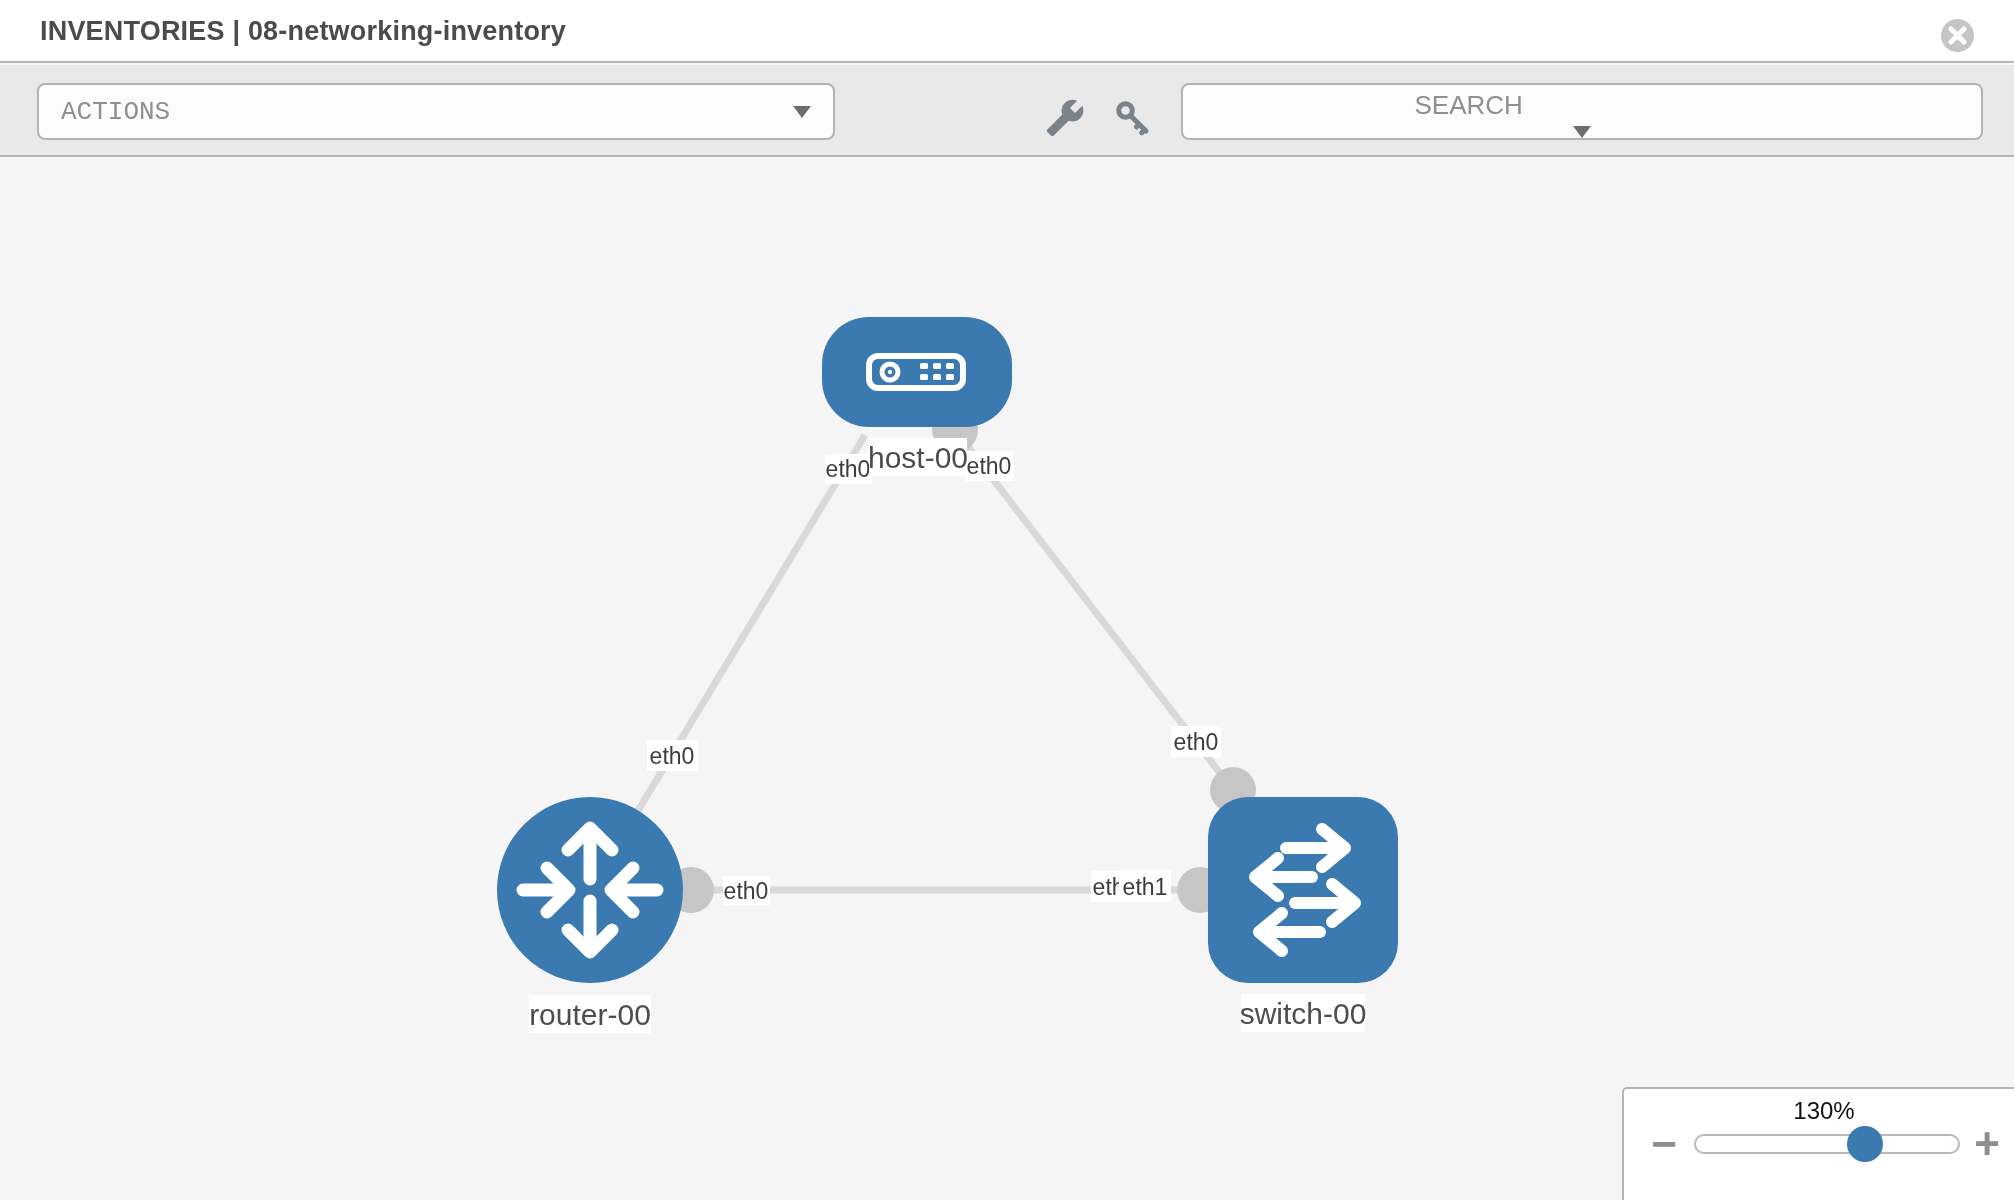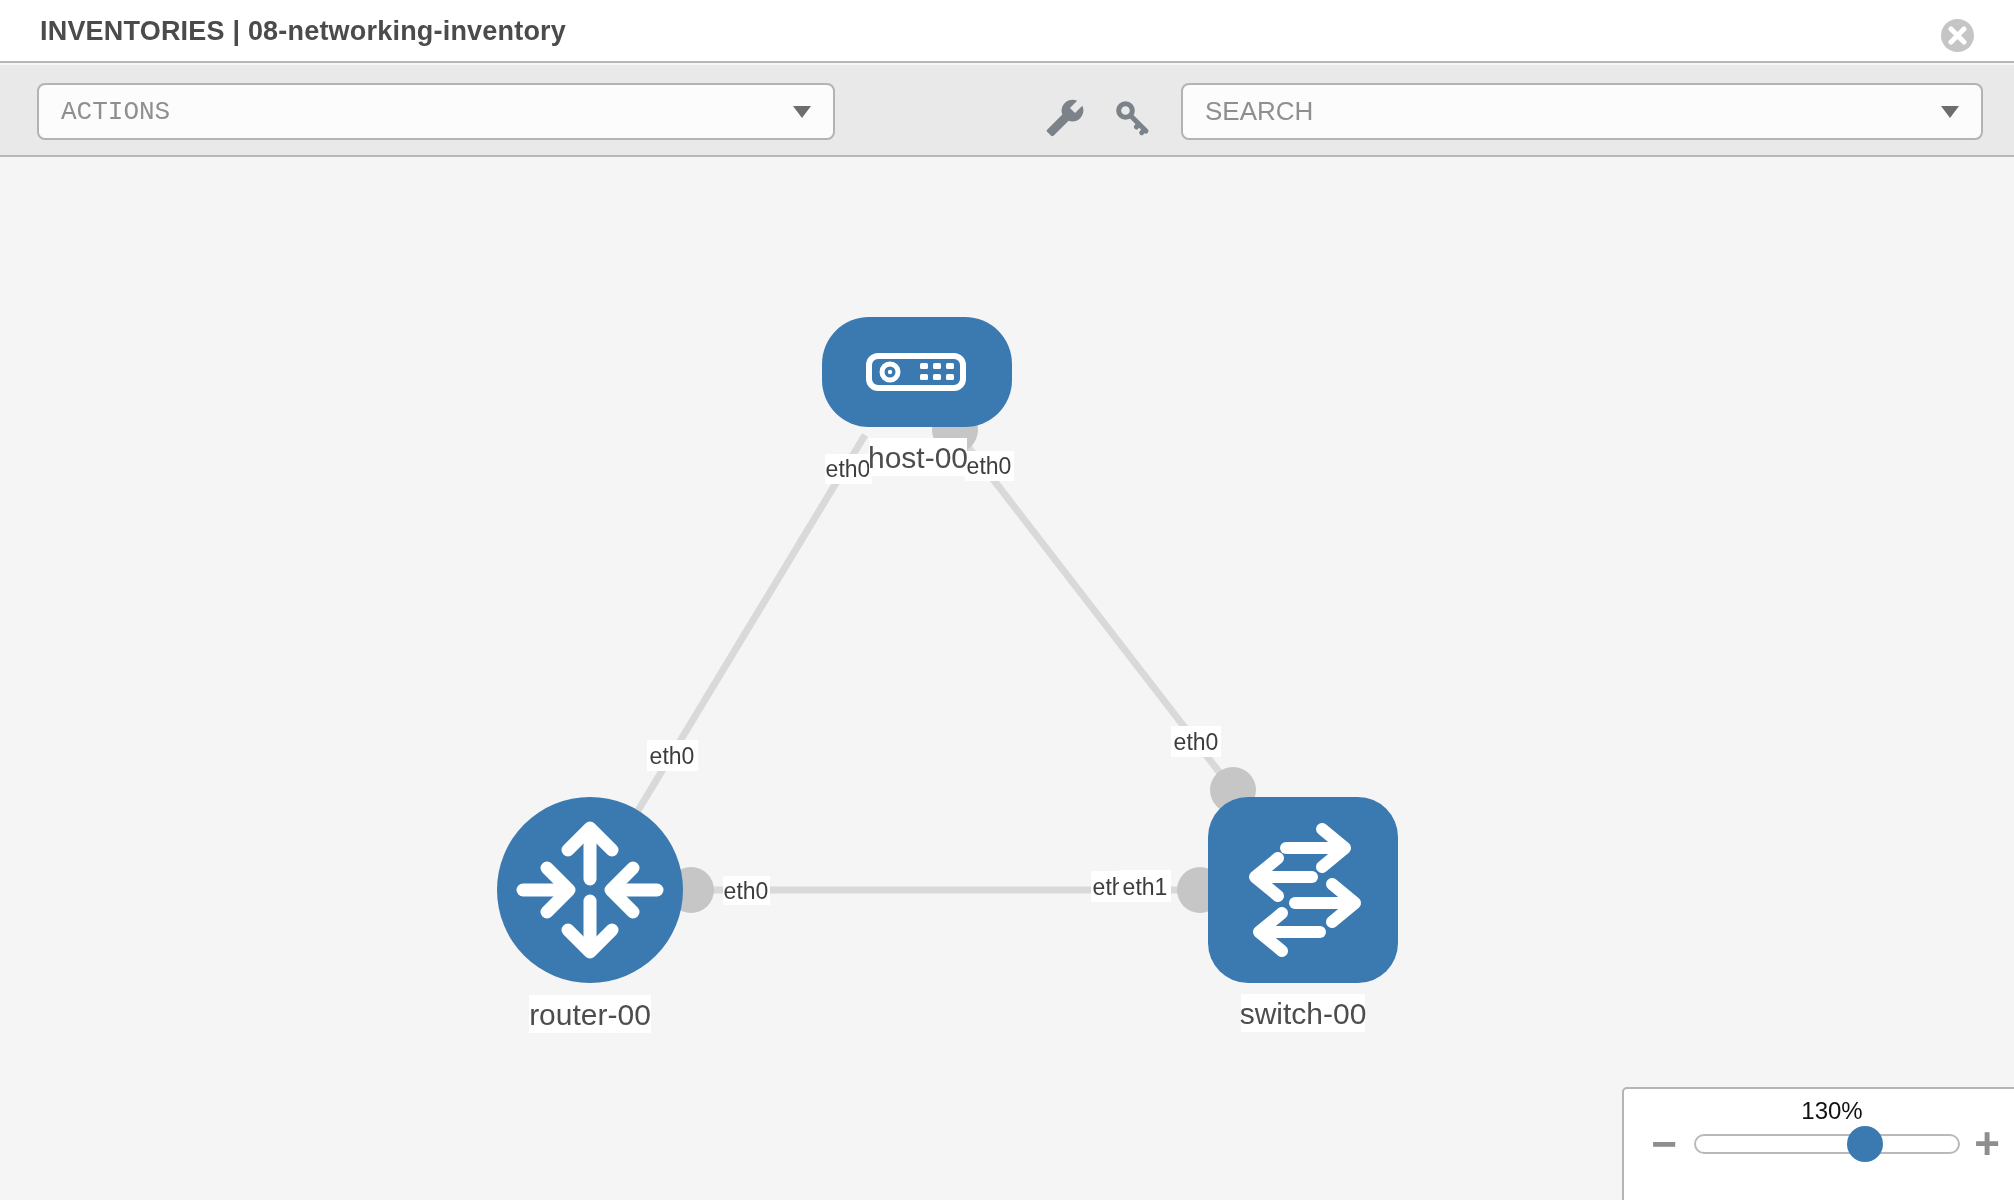--- a/index.html
+++ b/index.html
@@ -18,39 +18,39 @@
   
   .toolbar { position:absolute; left:0; top:65px; width:2014px; height:92px;
              background:#e9e9e9; border-bottom:2px solid #b7b7b7; }
   .select-box { position:absolute; top:18px; height:57px; background:#fcfcfc;
                 border:2px solid #b3b3b3; border-radius:8px; display:flex;
                 align-items:center; padding:0 22px; cursor:pointer; }
   .select-box .sel-label { font-size:26px; color:#8f8f8f; flex:1 1 auto;font-family:Liberation Mono, monospace; }
   .caret { width:0; height:0; border-left:9px solid transparent;
            border-right:9px solid transparent; border-top:12px solid #6d6d6d; }
   .actions-box { left:37px; width:798px; }
-  .search-box { left:1181px; width:802px; }
+  .search-box { left:1181px; width:802px;flex-direction:column; }
   .search-input { border:none; outline:none; background:transparent; flex:1 1 auto;
                   font-size:26px; color:#555; font-family:"Liberation Sans",sans-serif; }
   .search-input::placeholder { color:#8f8f8f; opacity:1; }
   .tool-icon-btn { position:absolute; top:32px; width:44px; height:44px; border:none;
                    background:transparent; cursor:pointer; }
   .wrench-btn { left:1043px; }
   .key-btn { left:1111px; }
 
   
   .canvas { position:absolute; left:0; top:157px; width:2014px; height:759px;
             background:#f5f5f5; }
   .node-label { font-size:30px; fill:#4d4d4d; }
   .if-label { font-size:23px; fill:#3d3d3d; }
 
   
   .zoom-panel { position:absolute; left:1622px; top:1087px; width:400px; height:122px;
                 background:#ffffff; border:2px solid #b5b5b5; border-radius:5px; }
-  .zoom-level { position:absolute; left:118px; top:8px; width:180px;
+  .zoom-level { position:absolute; left:110px; top:8px; width:180px;
                 text-align:center; font-size:24px; color:#111111; }
   .zoom-btn { position:absolute; top:30px; width:44px; height:50px; border:none;
               background:transparent; color:#8e8e8e; font-size:44px; font-weight:bold;
               line-height:44px; cursor:pointer; font-family:"Liberation Sans",sans-serif; }
   .zoom-minus { left:18px; }
   .zoom-plus  { left:341px; }
   .zoom-track { position:absolute; left:70px; top:45px; width:266px; height:20px;
                 background:#ffffff; border:2px solid #b9b9b9; border-radius:10px;
                 cursor:pointer; }
   .zoom-thumb { position:absolute; left:223px; top:37px; width:36px; height:36px;

